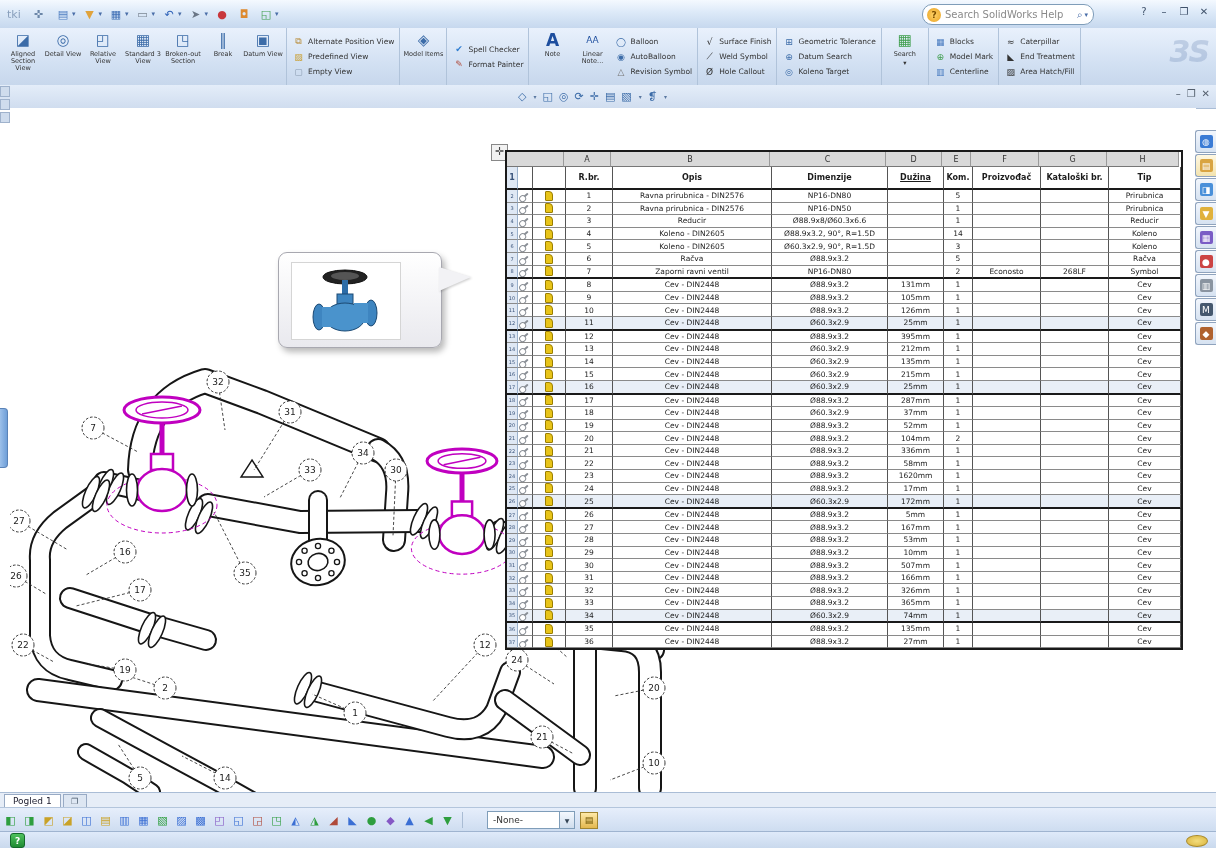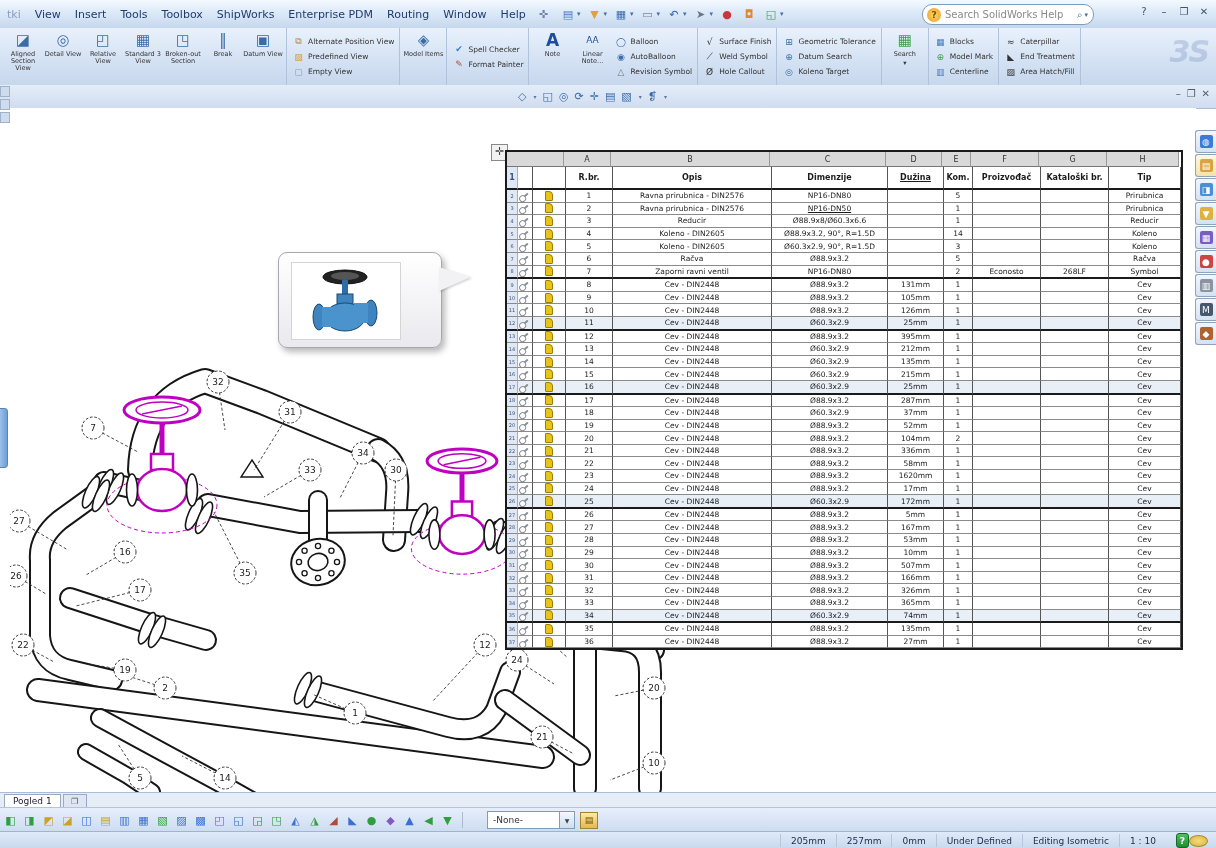--- a/index.html
+++ b/index.html
@@ -118,31 +118,20 @@
   .st-oval{width:20px;height:10px;background:radial-gradient(#f3dd7d,#d9b33c);border:1px solid #a8892a;border-radius:50%;
     margin-left:auto;margin-right:8px;}
 </style>
 </head>
 <body>
 
 <div id="app">
 
   <div class="menubar">
     <span class="menu-item" style="color:#8aa0bd">tki</span>
-    <span id="menus" style="display:flex">
-        <span class="menu-item">View</span>
-        <span class="menu-item">Insert</span>
-        <span class="menu-item">Tools</span>
-        <span class="menu-item">Toolbox</span>
-        <span class="menu-item">ShipWorks</span>
-        <span class="menu-item">Enterprise PDM</span>
-        <span class="menu-item">Routing</span>
-        <span class="menu-item">Window</span>
-        <span class="menu-item">Help</span>
-      </span>
     <span class="pin-icon">✜</span>
     <span class="qat" id="qat">
         <span class="tool">
           <span class="ic" style="color: rgb(76, 124, 192);">▤</span>
           <span class="caret">▾</span>
         </span>
         <span class="tool">
           <span class="ic" style="color: rgb(224, 163, 60);">▼</span>
           <span class="caret">▾</span>
         </span>
@@ -637,21 +626,21 @@
       <div class="brow bdata">
         <div class="bcell gut" style="width: 10px;">3</div>
         <div class="bcell" style="width: 14px;">
           <span class="wrench-ic"></span>
         </div>
         <div class="bcell" style="width: 32px;">
           <span class="flag-ic"></span>
         </div>
         <div class="bcell" style="width: 46px;">2</div>
         <div class="bcell" style="width: 158px;">Ravna prirubnica - DIN2576</div>
-        <div class="bcell" style="width: 115px; text-decoration: underline;">NP16-DN50</div>
+        <div class="bcell" style="width: 115px;">NP16-DN50</div>
         <div class="bcell" style="width: 55px;"></div>
         <div class="bcell" style="width: 28px;">1</div>
         <div class="bcell" style="width: 67px;"></div>
         <div class="bcell" style="width: 67px;"></div>
         <div class="bcell" style="width: 71px;">Prirubnica</div>
       </div>
       <div class="brow bdata">
         <div class="bcell gut" style="width: 10px;">4</div>
         <div class="bcell" style="width: 14px;">
           <span class="wrench-ic"></span>
@@ -1300,24 +1289,16 @@
         <span class="btool" style="color: rgb(46, 158, 62);">▼</span>
       </span>
     <span class="bt-sep"></span>
     <div class="layerbox">
       <div class="layer-dd">-None-</div>
       <div class="layer-btn">▼</div>
       <div class="layer-ic">▤</div>
     </div>
   </div>
   <div class="statusbar">
-    <span id="statusfields" style="display:flex;margin-left:780px">
-        <span class="st-field">205mm</span>
-        <span class="st-field">257mm</span>
-        <span class="st-field">0mm</span>
-        <span class="st-field">Under Defined</span>
-        <span class="st-field">Editing Isometric</span>
-        <span class="st-field">1 : 10</span>
-      </span>
     <span class="st-badge">?</span>
     <span class="st-oval"></span>
   </div>
 </div>
 
 </body></html>

